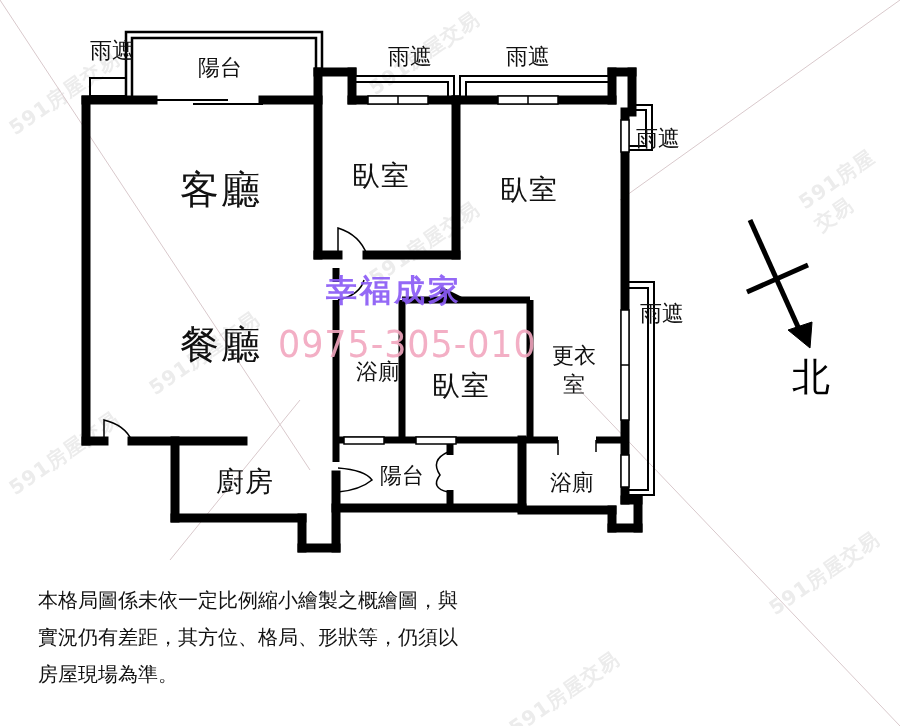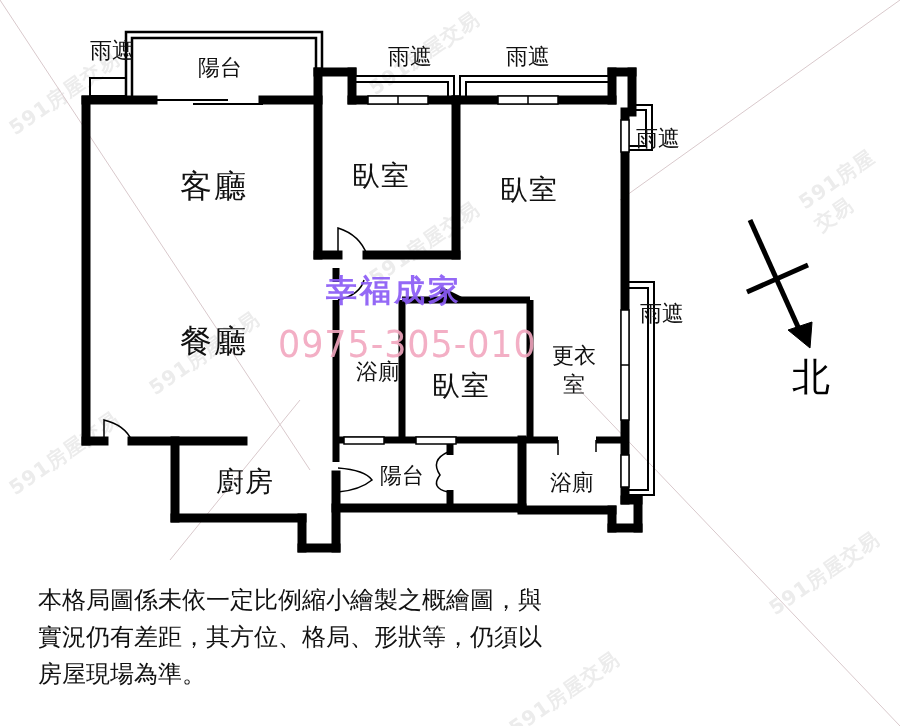--- a/index.html
+++ b/index.html
@@ -1,31 +1,31 @@
 <!DOCTYPE html>
 <html><head>
 <meta charset="utf-8">
 <style>
   html, body { margin:0; padding:0; background:#ffffff; }
   body { width:900px; height:726px; position:relative; overflow:hidden;
          font-family:"DejaVu Sans", "Liberation Sans", sans-serif; color:#000; }
   #plan { position:absolute; left:0; top:0; width:900px; height:726px; }
   .room-label { position:absolute; font-family:"DejaVu Serif", "Liberation Serif", serif;
                 color:#111; white-space:nowrap; line-height:1; }
-  .lg { font-size:32px; letter-spacing:2px; }
+  .lg { font-size:39px; letter-spacing:2px; }
   .md { font-size:28px; letter-spacing:1px; }
   .sm { font-size:22px; }
   .watermark-name { position:absolute; left:326px; top:270px; font-size:31px; font-weight:bold;
                     color:#8b5cf6; letter-spacing:3px; opacity:0.92;
                     font-family:"DejaVu Sans", "Liberation Sans", sans-serif; }
   .watermark-phone { position:absolute; left:278px; top:322px; font-size:38px;
                      color:#f2a7bf; letter-spacing:1px; opacity:0.9;
                      font-family:"DejaVu Sans", "Liberation Sans", sans-serif; transform:scaleX(0.92); transform-origin:left; }
   .disclaimer { position:absolute; left:38px; top:582px; width:760px;
-                font-size:24px; line-height:37px; color:#111;
+                font-size:20px; line-height:37px; color:#111;
                 font-family:"DejaVu Sans", "Liberation Sans", sans-serif; }
   .disclaimer div { white-space:nowrap; }
   .north-label { position:absolute; left:792px; top:352px; font-size:38px;
                  font-family:"DejaVu Serif", "Liberation Serif", serif; }
   .stamp { position:absolute; font-size:20px; color:#ececec; transform:rotate(-35deg);
            font-family:"DejaVu Sans", sans-serif; letter-spacing:1px; font-weight:bold; }
 </style>
 </head>
 <body>
 

